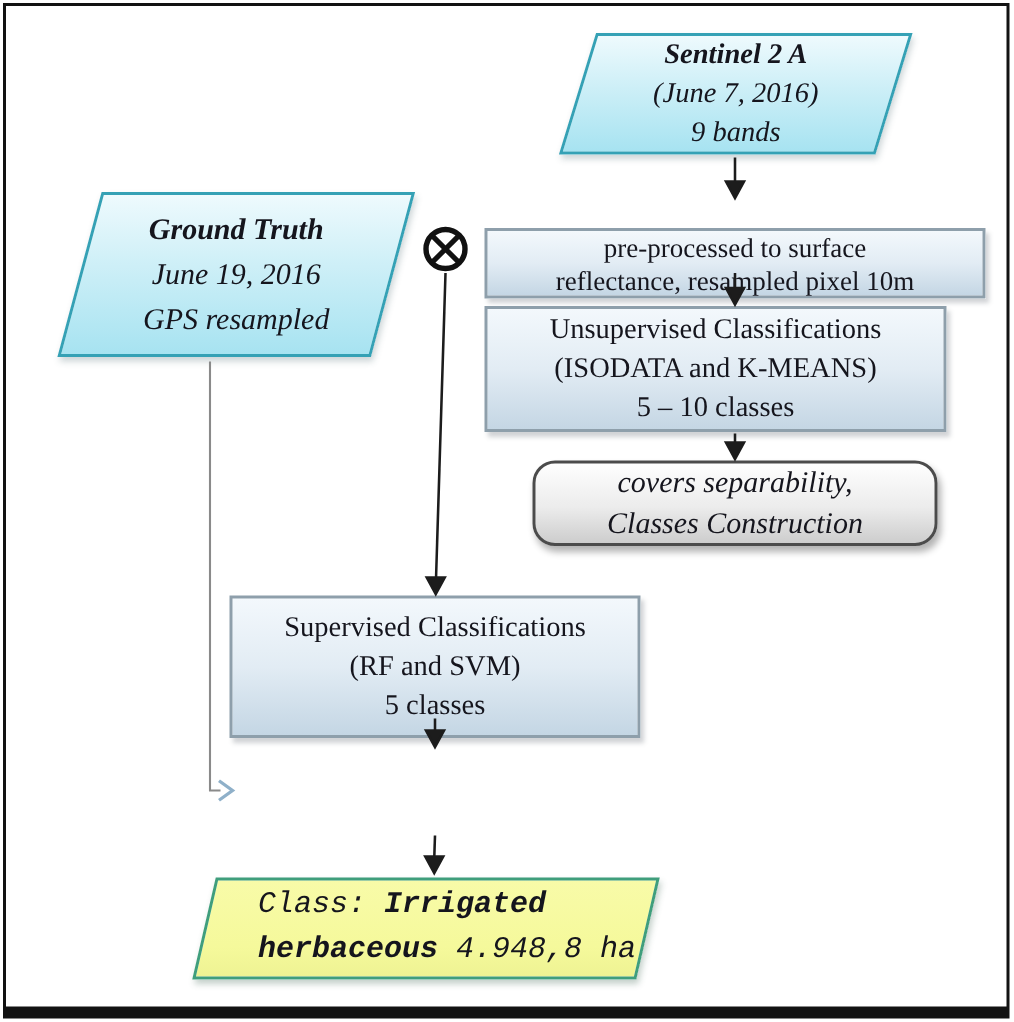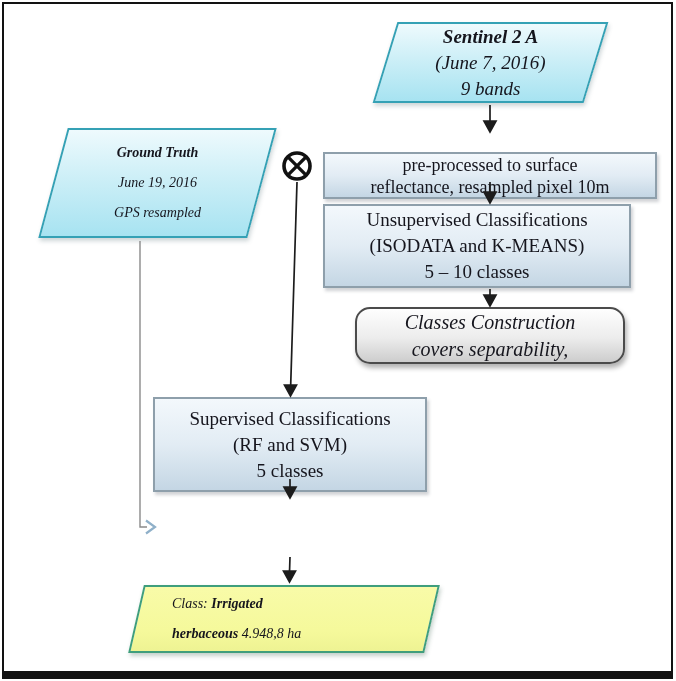--- a/index.html
+++ b/index.html
@@ -10,21 +10,21 @@
   #frame{
     position:absolute;left:2px;top:2px;right:3px;bottom:2px;
     border:2px solid #121212;border-bottom-width:8px;pointer-events:none;
   }
   .node{position:absolute;}
   .shape{position:absolute;inset:0;}
   .content{
     position:absolute;inset:0;display:flex;flex-direction:column;
     justify-content:center;align-items:center;text-align:center;z-index:2;
   }
-  .content.left{align-items:flex-start;text-align:left;padding-left:44px;}
+  .content.left{align-items:flex-start;text-align:left;padding-left:44px;font-family:Liberation Mono, monospace;}
   .t{display:block;white-space:nowrap;}
   .i{font-style:italic;}
   .b{font-weight:bold;}
   
   .cyan{
     background:linear-gradient(180deg,var(--cyan-light,#eefafd) 0%,#cdeff7 45%,var(--cyan-fill,#a7e3f1) 100%);
     border:2px solid var(--cyan-border,#35a1b5);
     box-shadow:2px 3px 4px rgba(60,90,100,.25);
   }
   
@@ -41,21 +41,21 @@
     box-shadow:2px 4px 5px rgba(0,0,0,.3);
   }
   
   .yellow{
     background:linear-gradient(180deg,#f8fba8 0%,var(--yellow-fill,#f5f99b) 70%,#eef393 100%);
     border:2px solid var(--yellow-border,#3f9e7c);
     box-shadow:2px 3px 4px rgba(60,100,80,.3);
   }
   .fs18{font-size:18px;line-height:22px;}
   .fs19{font-size:19px;line-height:26px;}
-  .fs20{font-size:14px;line-height:30px;}
+  .fs20{font-size:20px;line-height:30px;}
   .fs20b{font-size:20px;line-height:27px;}
   svg.overlay{position:absolute;left:0;top:0;z-index:3;pointer-events:none;}
 </style>
 </head>
 <body>
 
 <div id="canvas">
   <div id="frame"></div>
 
   <div class="node" style="left:373px;top:22px;width:235px;height:81px">
@@ -89,22 +89,22 @@
     <div class="content fs19">
       <span class="t">Unsupervised Classifications</span>
       <span class="t">(ISODATA and K-MEANS)</span>
       <span class="t">5 – 10 classes</span>
     </div>
   </div>
 
   <div class="node" style="left:355px;top:307px;width:270px;height:57px">
     <div class="shape gray"></div>
     <div class="content fs20b">
+      <span class="t i">covers separability,</span>
       <span class="t i">Classes Construction</span>
-      <span class="t i">covers separability,</span>
     </div>
   </div>
 
   <div class="node" style="left:153px;top:397px;width:274px;height:95px">
     <div class="shape blue"></div>
     <div class="content fs19">
       <span class="t">Supervised Classifications</span>
       <span class="t">(RF and SVM)</span>
       <span class="t">5 classes</span>
     </div>

